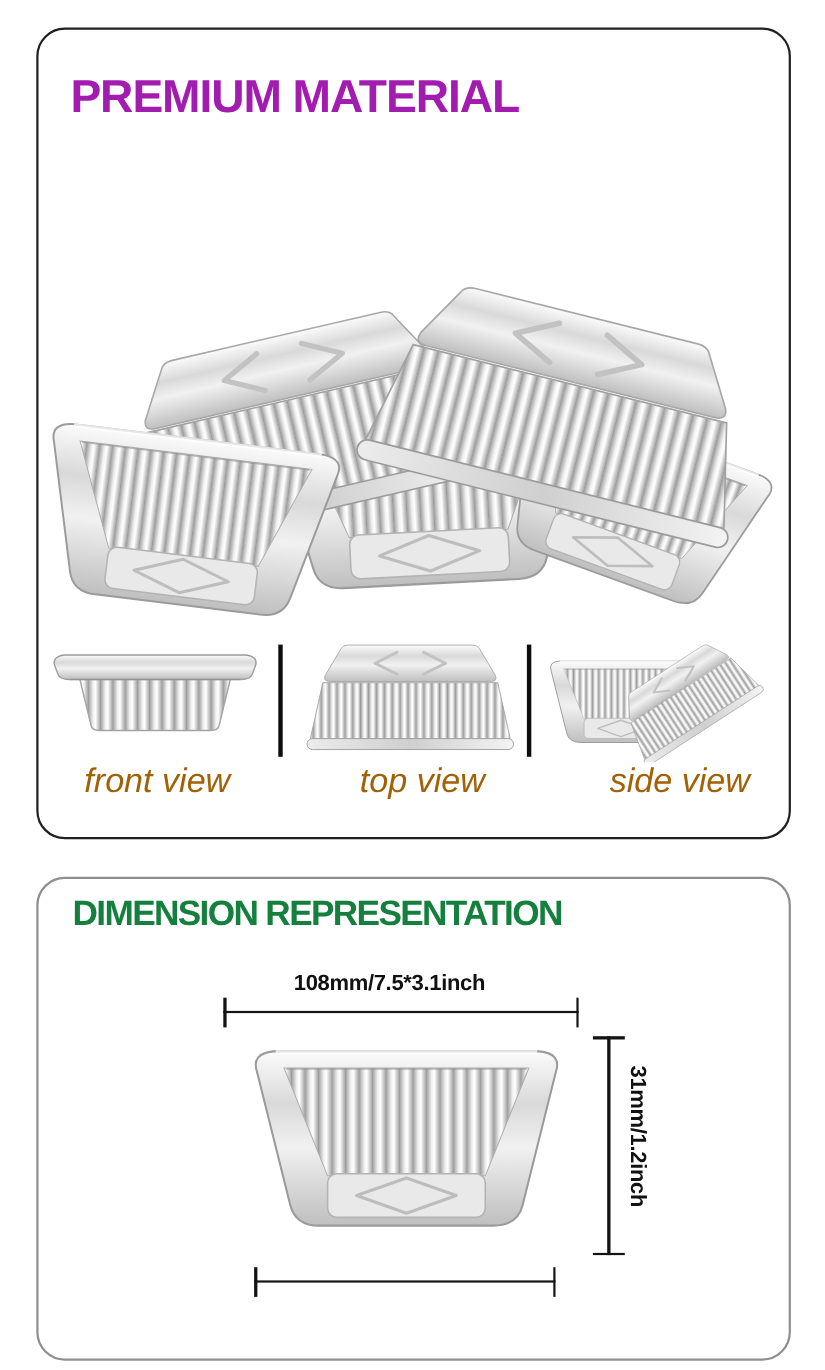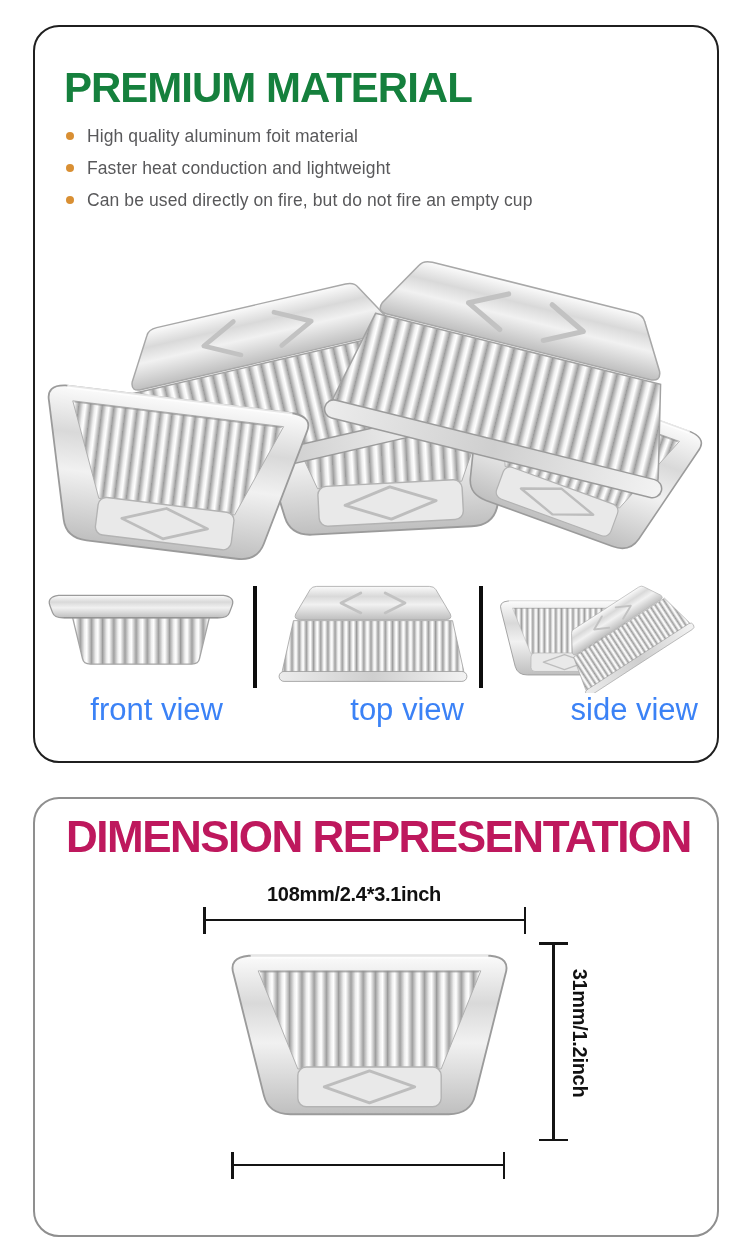--- a/index.html
+++ b/index.html
@@ -3,36 +3,36 @@
 <meta charset="utf-8">
 <style>
   html,body{margin:0;padding:0;background:#fff;}
   .page{position:relative;width:750px;height:1245px;background:#fff;overflow:hidden;
         font-family:"Liberation Sans",sans-serif;}
   .card{position:absolute;left:33px;width:686px;background:#fff;border-radius:26px;box-sizing:border-box;}
   .card-premium{top:25px;height:738px;border:2.5px solid #1f1f1f;}
   .card-dim{top:797px;height:440px;border:2.5px solid #8f8f8f;}
 
   .h-title{position:absolute;margin:0;font-weight:bold;white-space:nowrap;}
-  .h1{left:64px;top:64px;font-size:42px;letter-spacing:-1px;color:#15803d;}
-  .h2{left:66px;top:812px;font-size:44px;letter-spacing:-1.5px;color:#be185d;}
+  .h1{left:64px;top:64px;font-size:42px;letter-spacing:-1px;color:#a21caf;}
+  .h2{left:66px;top:812px;font-size:32px;letter-spacing:-1.5px;color:#15803d;}
 
   .bullets{position:absolute;left:66px;top:120px;margin:0;padding:0;list-style:none;}
   .bullets li{display:flex;align-items:center;height:32px;}
   .dot{width:8px;height:8px;border-radius:50%;background:#d98f33;margin-right:13px;flex:0 0 auto;}
   .btext{font-size:17.5px;color:#58585a;letter-spacing:0.1px;}
 
   .cluster{position:absolute;left:45px;top:240px;width:660px;height:330px;}
 
   .view-img{position:absolute;}
   .vi-front{left:46px;top:592px;width:190px;}
   .vi-top{left:278px;top:584px;width:190px;}
   .vi-side{left:500px;top:574px;width:205px;}
-  .view-label{position:absolute;top:692px;width:160px;text-align:right;
-              font-size:31px;color:#3b82f6;white-space:nowrap;}
+  .view-label{position:absolute;top:692px;width:160px;text-align:center;
+              font-size:31px;color:#a16207;white-space:nowrap;font-style:italic;}
   .vl-front{left:63px;}
   .vl-top{left:304px;}
   .vl-side{left:538px;}
   .vdivider{position:absolute;top:586px;width:4px;height:102px;background:#0d0d0d;}
   .vd1{left:253px;}
   .vd2{left:479px;}
 
   .dim-label{position:absolute;font-weight:bold;font-size:20px;color:#111;
              text-align:center;white-space:nowrap;letter-spacing:-0.3px;}
   .dl-top{left:264px;top:883px;width:180px;}
@@ -102,34 +102,20 @@
   </defs>
 </svg>
 
 <div class="page">
 
   <section class="card card-premium">
   </section>
 
   <h1 class="h-title h1">PREMIUM MATERIAL</h1>
 
-  <ul class="bullets">
-    <li>
-      <span class="dot"></span>
-      <span class="btext">High quality aluminum foit material</span>
-    </li>
-    <li>
-      <span class="dot"></span>
-      <span class="btext">Faster heat conduction and lightweight</span>
-    </li>
-    <li>
-      <span class="dot"></span>
-      <span class="btext">Can be used directly on fire, but do not fire an empty cup</span>
-    </li>
-  </ul>
 
   <div class="cluster">
     <svg viewBox="0 0 660 330" width="660" height="330">
       <use href="#trayOpen" transform="translate(195,112) rotate(-3) scale(0.95)"></use>
       <use href="#trayFlip" transform="translate(58,100) rotate(-13) scale(0.95)"></use>
       <use href="#trayOpen" transform="translate(4,118) rotate(7) scale(0.9)"></use>
       <use href="#trayOpen" transform="translate(445,95) rotate(20) scale(0.8)"></use>
       <use href="#trayFlip" transform="translate(330,8) rotate(14) scale(1.02)"></use>
     </svg>
   </div>
@@ -156,21 +142,21 @@
 
   <div class="view-label vl-front">front view</div>
   <div class="view-label vl-side">side view</div>
   <div class="view-label vl-top">top view</div>
 
   <section class="card card-dim">
   </section>
 
   <h2 class="h-title h2">DIMENSION REPRESENTATION</h2>
 
-  <div class="dim-label dl-top">108mm/2.4*3.1inch</div>
+  <div class="dim-label dl-top">108mm/7.5*3.1inch</div>
   <div class="dim-line-h dlh-top"></div>
 
   <div class="dim-tray">
     <svg viewBox="0 24 300 176" width="283" height="166">
         <use href="#trayOpen"></use>
       </svg>
   </div>
 
   <div class="dim-line-v"></div>
   <div class="dim-label dl-side">31mm/1.2inch</div>

